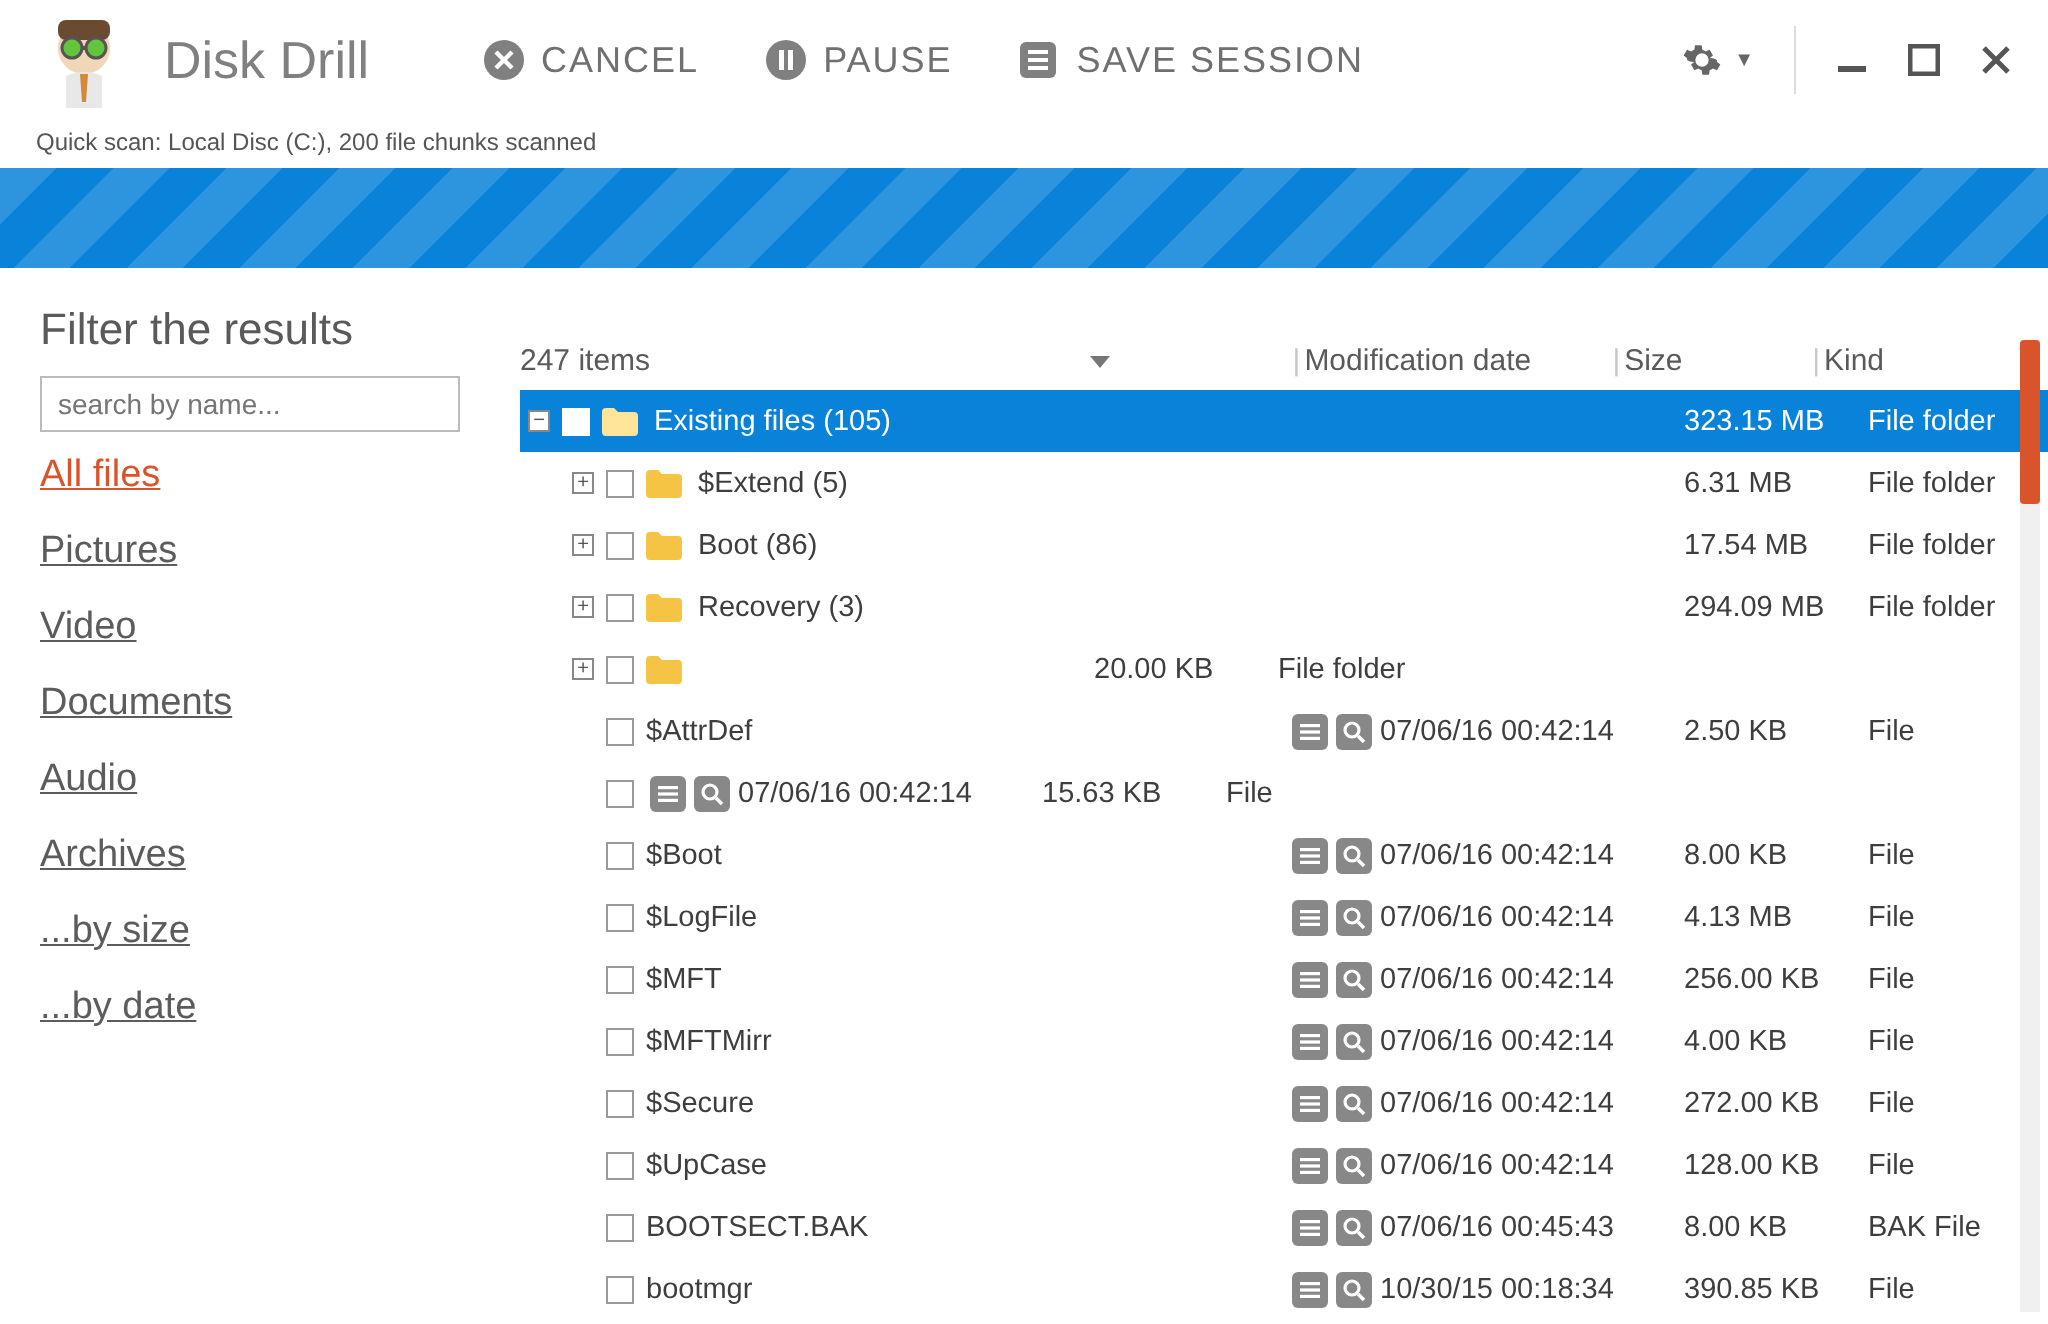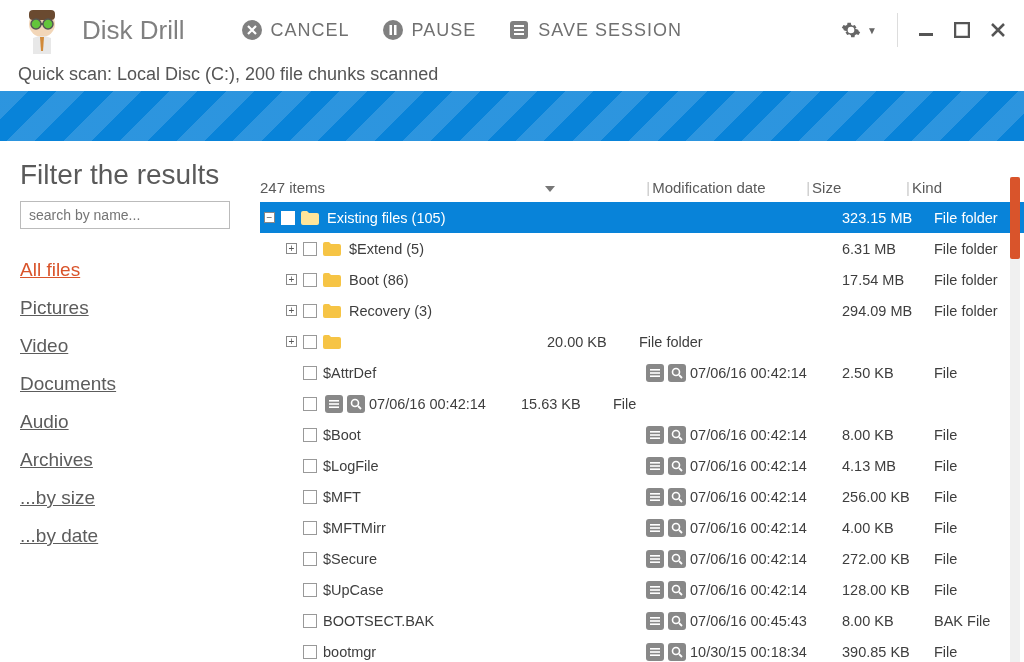--- a/index.html
+++ b/index.html
@@ -9,28 +9,28 @@
   .logo { width: 48px; height: 48px; flex: 0 0 48px; }
   .app-title { font-size: 26px; color: #808080; font-weight: 400; margin-right: 40px; }
   .toolbar { display: flex; gap: 32px; align-items: center; }
   .tbtn { display: flex; align-items: center; gap: 8px; color: #707070; font-size: 18px; letter-spacing: 1px; cursor: pointer; }
   .tbtn .ticon { width: 22px; height: 22px; }
   .header-right { margin-left: auto; display: flex; align-items: center; gap: 20px; }
   .gear { width: 20px; height: 20px; cursor: pointer; }
   .wdivider { width: 1px; height: 34px; background: #ddd; }
   .winbtn { width: 16px; height: 16px; color: #555; cursor: pointer; }
   
-  .status { padding: 4px 18px 6px; font-size: 18px; color: #555; }
+  .status { padding: 4px 18px 6px; font-size: 12px; color: #555; }
   
   .stripe { height: 50px; background: #0883d9; background-image: repeating-linear-gradient(135deg, rgba(255,255,255,0.15) 0 20px, transparent 20px 40px); }
   
   .body { display: flex; height: calc(662px - 60px - 26px - 50px); }
   .sidebar { width: 260px; padding: 18px 0 0 20px; }
-  .filter-title { font-size: 28px; color: #5a5a5a; margin-bottom: 10px; }
-  .search { width: 210px; height: 28px; border: 1px solid #bbb; padding: 4px 8px; font-size: 14px; color: #555; margin-bottom: 30px; }
+  .filter-title { font-size: 22px; color: #5a5a5a; margin-bottom: 10px; }
+  .search { width: 210px; height: 28px; border: 1px solid #bbb; padding: 4px 8px; font-size: 14px; color: #555; margin-bottom: 11px; }
   .filters { display: flex; flex-direction: column; gap: 16px; }
   .fitem { font-size: 19px; color: #5c5c5c; cursor: pointer; text-decoration: underline; }
   .fitem.active { color: #d9542b; }
   
   .main { flex: 1; position: relative; padding-top: 14px; }
   .cols { display: flex; align-items: center; font-size: 15px; color: #5a5a5a; padding-right: 22px; margin-top: 24px; }
   .cols .c-items { flex: 1; }
   .cols .divider { color: #c8c8c8; padding: 0 2px; }
   .cols .c-mod { width: 152px; }
   .cols .c-size { width: 92px; }

